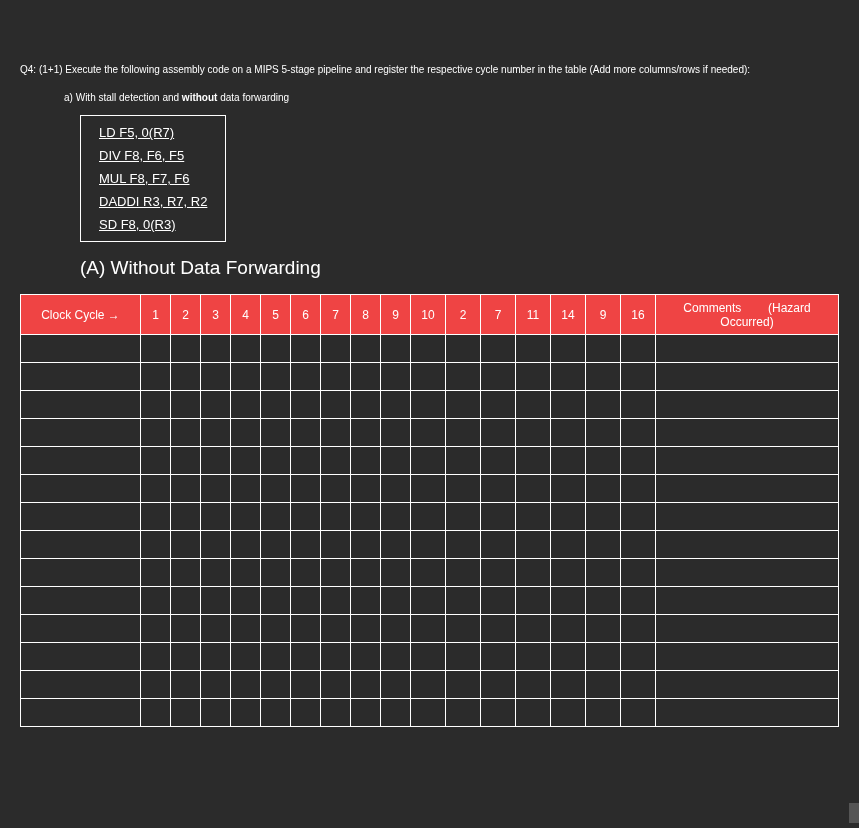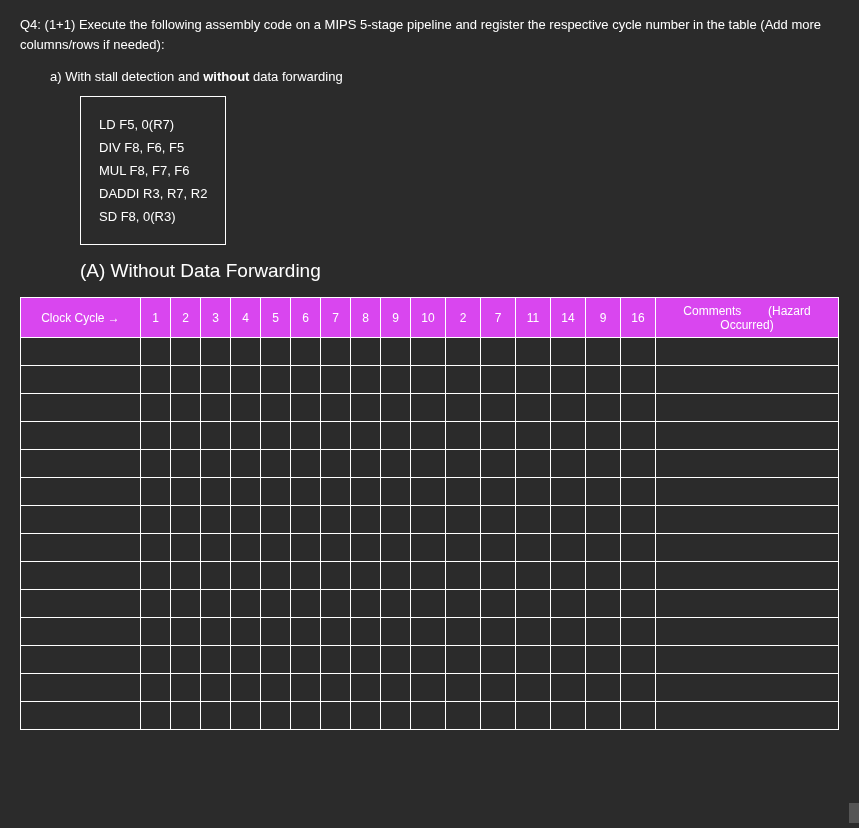--- a/index.html
+++ b/index.html
@@ -11,39 +11,41 @@
       background: #2b2b2b;
       color: #ffffff;
       font-family: Arial, sans-serif;
       font-size: 13px;
       width: 859px;
       min-height: 828px;
       padding: 15px 20px;
     }
     .question-text {
       color: #ffffff;
-      font-size: 13px;
+      font-size: 10px;
       line-height: 1.5;
       margin-bottom: 15px;
+      margin-top: 47px;
     }
     .sub-question {
-      margin-left: 30px;
+      margin-left: 44px;
       margin-bottom: 12px;
-      font-size: 13px;
+      font-size: 10px;
     }
     .sub-question strong {
       font-weight: bold;
     }
     .code-box {
       margin-left: 60px;
       border: 1px solid #ffffff;
       display: inline-block;
-      padding: 16px 10px;
+      padding: 5px 10px;
       background: #2b2b2b;
       margin-bottom: 15px;
+      text-decoration: underline;
     }
     .code-box div {
       padding: 4px 8px;
       font-size: 13px;
       color: #ffffff;
     }
     .section-title {
       margin-left: 60px;
       margin-bottom: 15px;
       font-size: 19px;
@@ -61,21 +63,21 @@
     table.pipeline-table th,
     table.pipeline-table td {
       border: 1px solid #ffffff;
       text-align: center;
       font-size: 12px;
       color: #ffffff;
       padding: 2px 1px;
       height: 28px;
     }
     table.pipeline-table th {
-      background: #d946ef;
+      background: #ef4444;
       font-weight: normal;
       height: 40px;
       vertical-align: middle;
     }
     table.pipeline-table td {
       background: #2b2b2b;
     }
     .header-label-cell {
       text-align: left;
       font-size: 12px;

